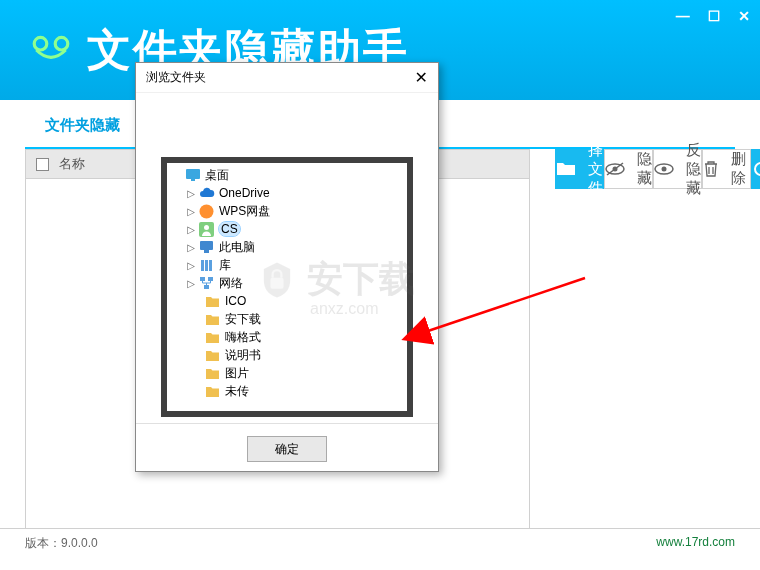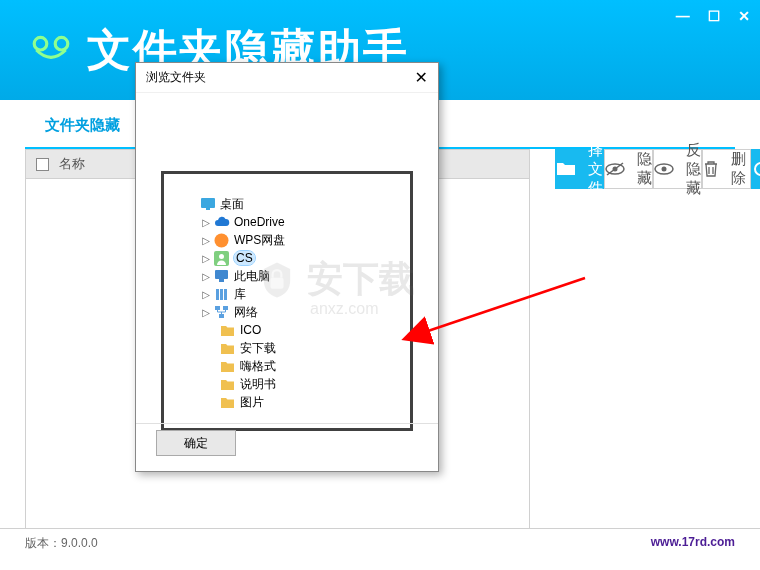--- a/index.html
+++ b/index.html
@@ -24,37 +24,37 @@
     .list-body { height: 360px; background: #fff; }
     
     .side-buttons { width: 180px; display: flex; }
     .side-btn { height: 40px; display: flex; align-items: center; justify-content: center; gap: 12px; border: 1px solid #d0d0d0; background: #fff; font-size: 15px; color: #555; cursor: pointer; margin-bottom: 10px; }
     .side-btn.primary { background: #18baf0; border-color: #18baf0; color: #fff; }
     .side-btn .icon { width: 20px; height: 18px; display: flex; align-items: center; justify-content: center; }
     .gap-large { height: 60px; }
     .gap-med { height: 30px; }
     
     .footer { position: absolute; bottom: 12px; left: 0; right: 0; border-top: 1px solid #d0d0d0; padding: 6px 25px; display: flex; justify-content: space-between; font-size: 12px; color: #666; background: #fff; }
-    .footer-link { color: #4c1d95; font-weight: bold; }
+    .footer-link { color: #15803d; font-weight: normal; }
     
     
     .dialog { position: absolute; top: 62px; left: 135px; width: 304px; height: 410px; background: #fff; border: 1px solid #888; box-shadow: 3px 3px 8px rgba(0,0,0,0.3); z-index: 100; }
     .dialog-header { height: 30px; display: flex; align-items: center; justify-content: space-between; padding: 0 10px; border-bottom: 1px solid #f0f0f0; font-size: 12px; }
     .dialog-close { font-size: 16px; cursor: pointer; }
     .dialog-body { padding: 10px 25px 10px 25px; height: 330px; }
-    .tree-container { border: 3px solid #404040; height: 260px; overflow-y: scroll; overflow-x: hidden; padding: 21px; margin-top: 68px; }
+    .tree-container { border: 6px solid #404040; height: 260px; overflow-y: scroll; overflow-x: hidden; padding: 3px; margin-top: 54px; }
     .tree-item { display: flex; align-items: center; font-size: 12px; padding: 1px 0; height: 18px; white-space: nowrap; }
     .tree-arrow { width: 14px; text-align: center; color: #666; font-size: 10px; }
     .tree-icon { width: 17px; height: 15px; margin-right: 4px; display: inline-flex; align-items: center; justify-content: center; }
     .tree-item.selected .tree-label { background: #cce8ff; outline: 1px solid #99d1ff; padding: 0 2px; border-radius: 7px; }
     .indent-0 { padding-left: 0; }
     .indent-1 { padding-left: 14px; }
     .indent-2 { padding-left: 20px; }
     
-    .dialog-buttons { display: flex; justify-content: flex-start; gap: 20px; padding: 6px 20px; border-top: 1px solid #e0e0e0; }
+    .dialog-buttons { display: flex; justify-content: center; gap: 20px; padding: 12px 20px; border-top: 1px solid #e0e0e0; }
     .dlg-btn { width: 80px; height: 26px; background: #e8e8e8; border: 1px solid #aaa; font-size: 12px; cursor: pointer; }
     
     
     .watermark { position: absolute; top: 255px; left: 255px; opacity: 0.15; display: flex; align-items: center; gap: 8px; z-index: 200; pointer-events: none; }
     .watermark-text { font-size: 36px; color: #666; font-weight: bold; }
     .watermark-sub { position: absolute; top: 300px; left: 310px; opacity: 0.15; font-size: 16px; color: #666; z-index: 200; pointer-events: none; }
     
     
     .arrow-svg { position: absolute; top: 270px; left: 400px; width: 200px; height: 80px; z-index: 300; pointer-events: none; }
   </style>
@@ -264,20 +264,29 @@
         </div>
         <div class="tree-item indent-2">
           <span class="tree-arrow"></span>
           <span class="tree-icon">
             <svg width="15" height="13" viewBox="0 0 15 13">
               <path d="M1 2h5l1.5 1.5H14V12H1z" fill="#f0c050"></path>
             </svg>
           </span>
           <span class="tree-label">图片</span>
         </div>
+        <div class="tree-item indent-2">
+          <span class="tree-arrow"></span>
+          <span class="tree-icon">
+            <svg width="15" height="13" viewBox="0 0 15 13">
+              <path d="M1 2h5l1.5 1.5H14V12H1z" fill="#f0c050"></path>
+            </svg>
+          </span>
+          <span class="tree-label">未传</span>
+        </div>
       </div>
   </div>
   <div class="dialog-buttons">
     <button class="dlg-btn">确定</button>
   </div>
 </div>
 
 <div class="watermark">
   <svg width="44" height="44" viewBox="0 0 40 40">
       <path d="M20 4 L32 10 V20 Q32 32 20 36 Q8 32 8 20 V10 Z" fill="#888"></path>

